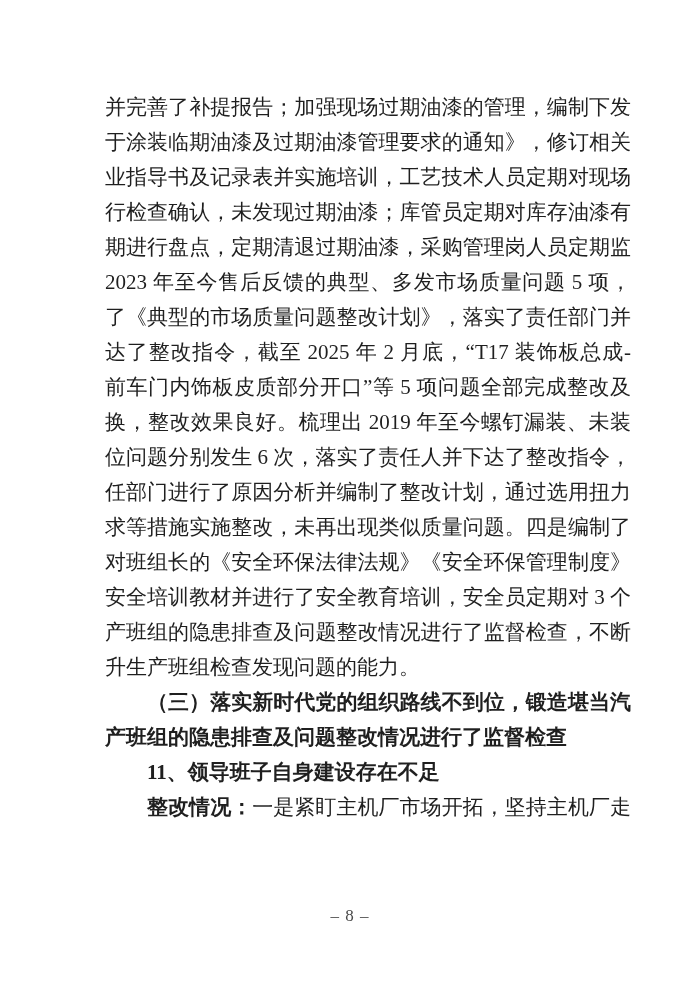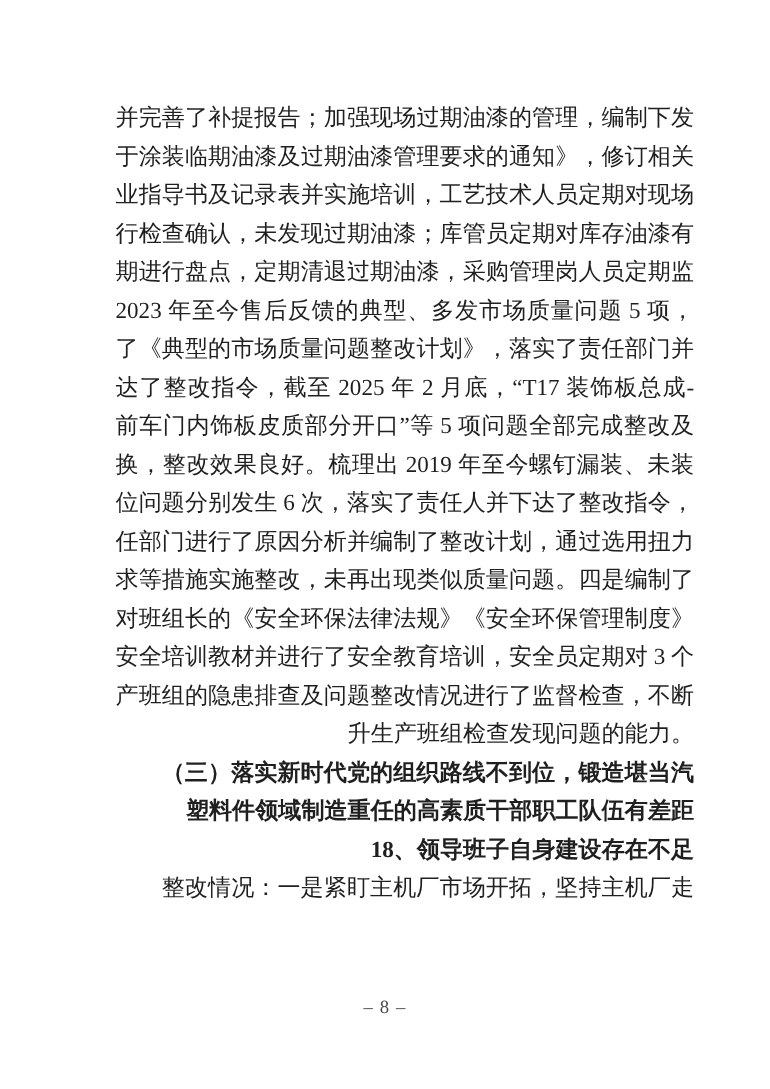--- a/index.html
+++ b/index.html
@@ -18,31 +18,31 @@
     top: 90px;
     width: 526px;
   }
   .ln {
     margin: 0;
     height: 35px;
     line-height: 35px;
     font-size: 21px;
     overflow: hidden;
     white-space: nowrap;
-    text-align: right;
+    text-align: left;
   }
   .j {
     white-space: normal;
     text-align: justify;
     text-align-last: justify;
     text-justify: inter-character;
   }
   .indent { text-indent: 42px; }
   .heading { font-weight: bold; }
-  .status-lead { font-weight: normal; }
+  .status-lead { font-weight: bold; }
   .page-footer {
     position: absolute;
     top: 902px;
     left: 0;
     width: 700px;
     text-align: center;
     font-size: 17px;
     line-height: 28px;
     color: #4a4a4a;
     font-family: "Liberation Serif", "DejaVu Serif", serif;
@@ -67,22 +67,22 @@
     <p class="ln j">换，整改效果良好。梳理出 2019 年至今螺钉漏装、未装配到</p>
     <p class="ln j">位问题分别发生 6 次，落实了责任人并下达了整改指令，责</p>
     <p class="ln j">任部门进行了原因分析并编制了整改计划，通过选用扭力合</p>
     <p class="ln j">求等措施实施整改，未再出现类似质量问题。四是编制了针</p>
     <p class="ln j">对班组长的《安全环保法律法规》《安全环保管理制度》等</p>
     <p class="ln j">安全培训教材并进行了安全教育培训，安全员定期对 3 个生</p>
     <p class="ln j">产班组的隐患排查及问题整改情况进行了监督检查，不断提</p>
     <p class="ln">升生产班组检查发现问题的能力。</p>
 
     <p class="ln j heading indent">（三）落实新时代党的组织路线不到位，锻造堪当汽车</p>
-    <p class="ln heading">塑料件领域制造重任的高素质干部职工队伍有差距</p>
+    <p class="ln heading">产班组的隐患排查及问题整改情况进行了监督检查</p>
 
-    <p class="ln heading indent">18、领导班子自身建设存在不足</p>
+    <p class="ln heading indent">11、领导班子自身建设存在不足</p>
 
     <p class="ln j indent"><span class="status-lead">整改情况：</span><span>一是紧盯主机厂市场开拓，坚持主机厂走访，</span></p>
 
   </main>
 
   <div class="page-footer">– 8 –</div>
 </div>
 
 </body></html>

